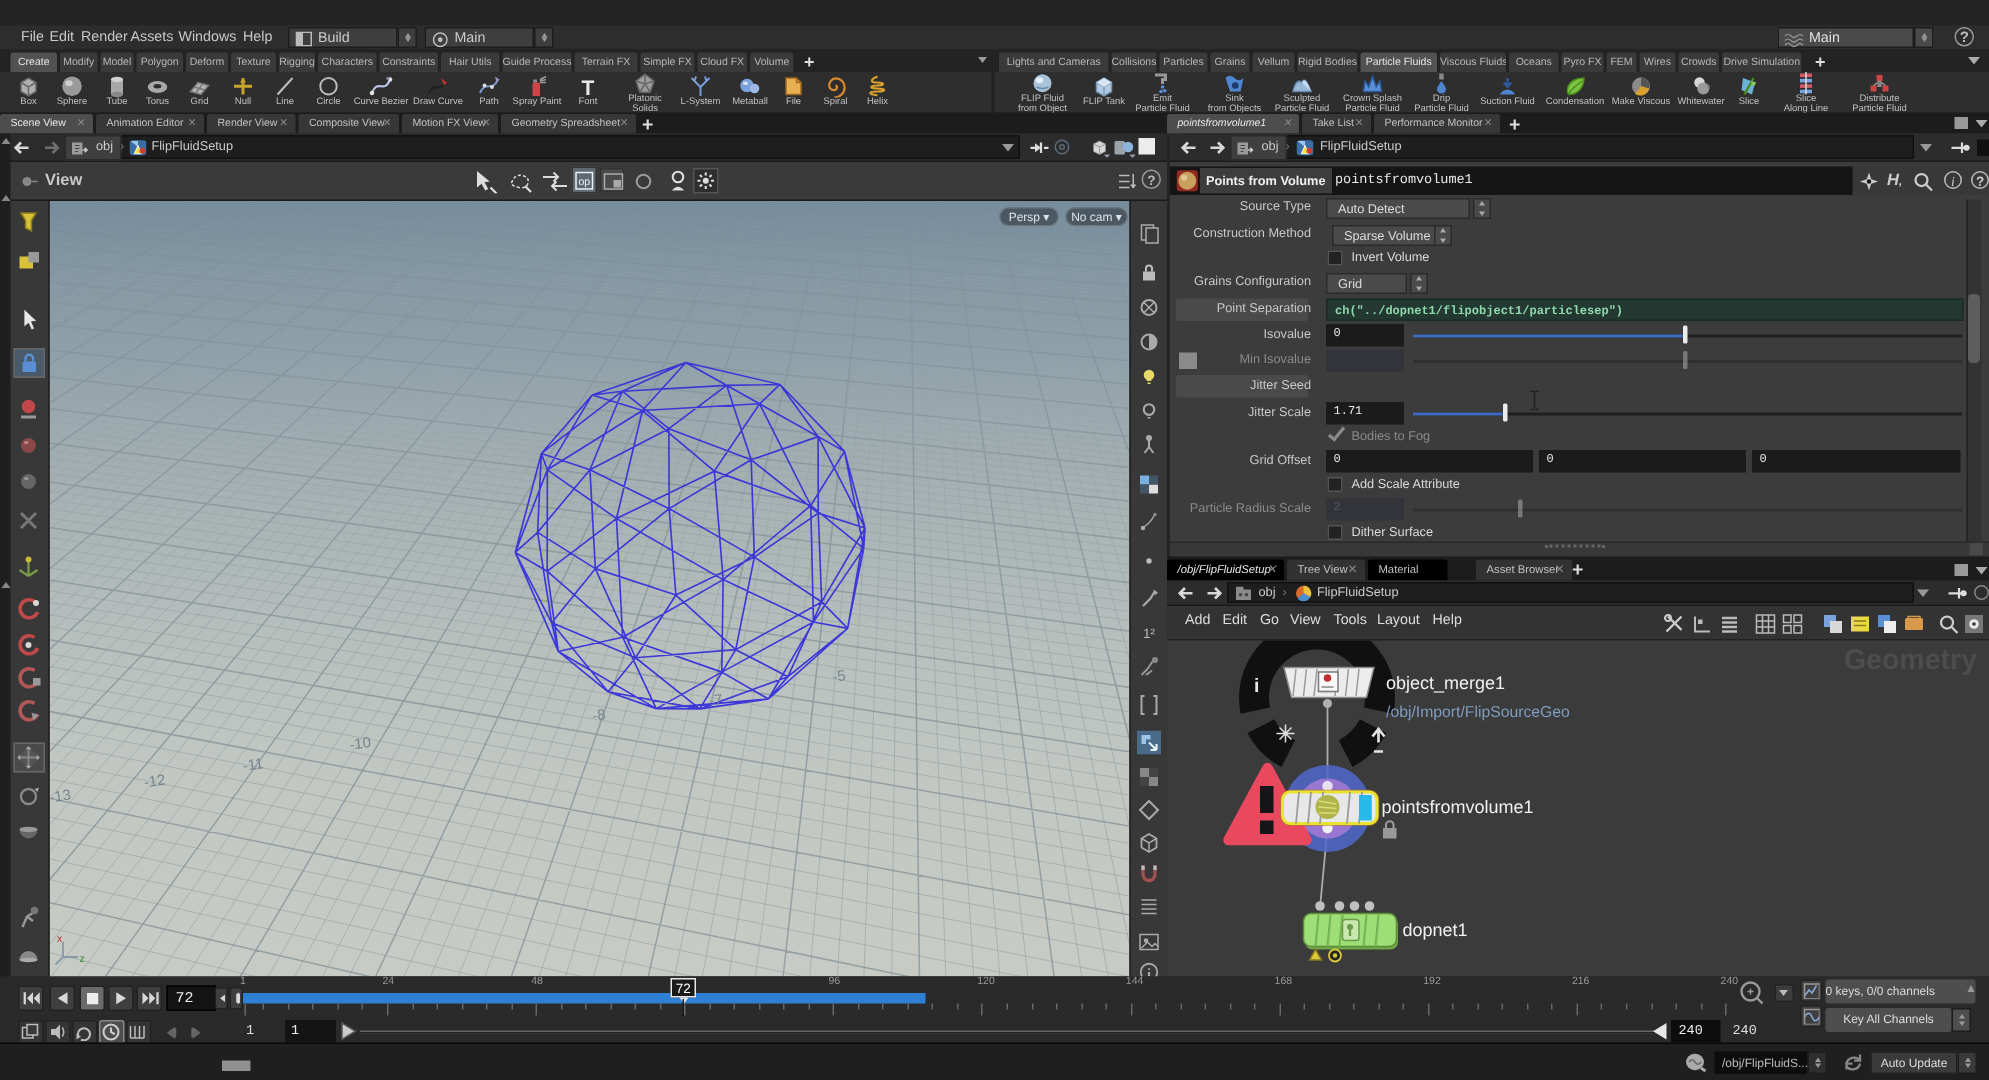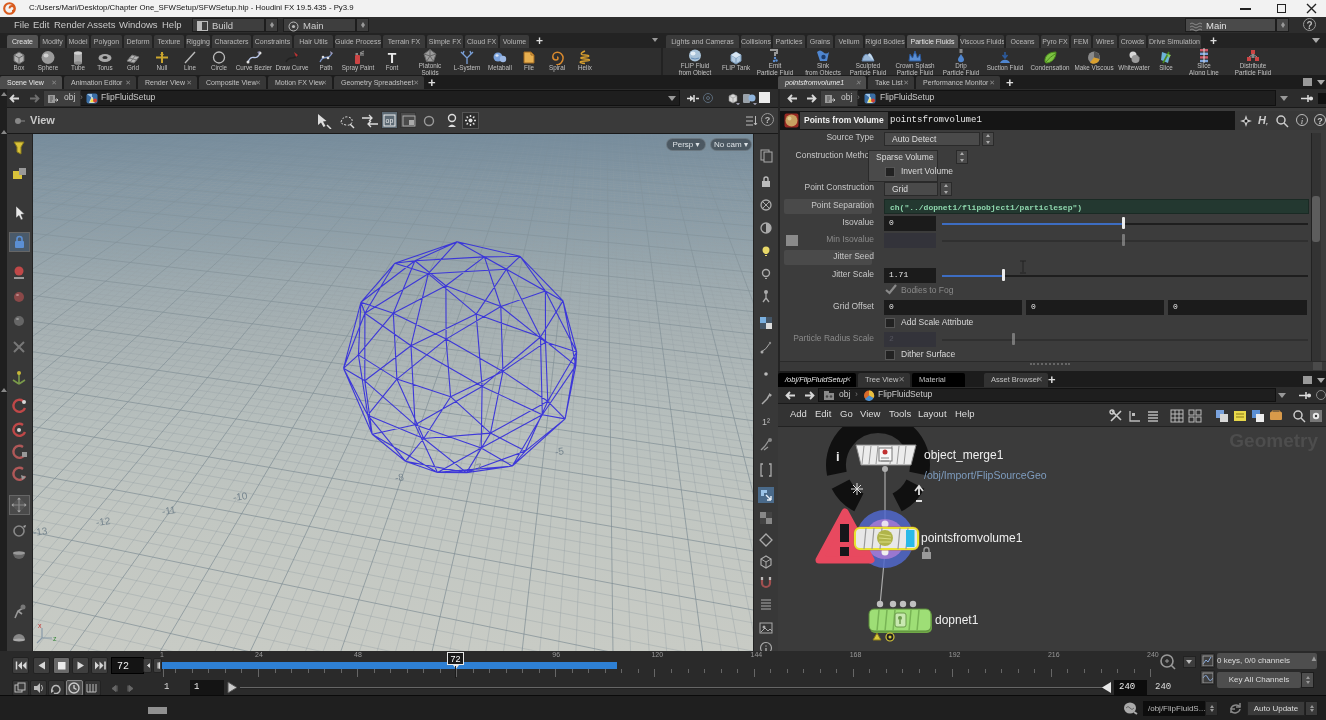--- a/index.html
+++ b/index.html
@@ -48,32 +48,20 @@
 .netmenu-item{position:absolute;color:#ddd;font-size:9.5px;}
 
 #timeline{left:0;top:651px;width:1326px;height:44px;background:#2a2a2a;}
 #bottombar{left:0;top:695px;width:1326px;height:25px;background:#1f1f1f;border-top:1px solid #0a0a0a;}
 .tbtn{position:absolute;width:16px;height:16px;background:#3d3d3d;border:1px solid #222;border-radius:2px;}
 .tick{position:absolute;width:1px;background:#666;}
 .tlabel{position:absolute;color:#999;font-size:7px;}
 </style></head>
 <body>
 <div id="app">
-<div class="abs" id="titlebar">
-<svg class="abs" style="left:3px;top:2px" width="13" height="13" viewBox="0 0 13 13">
-        <circle cx="6.5" cy="6.5" r="5.3" fill="none" stroke="#d95b1e" stroke-width="2.1"></circle>
-        <path d="M6.5 6.5 a2.5 2.5 0 1 1 2.5 2.5" fill="none" stroke="#d95b1e" stroke-width="1.8"></path>
-      </svg>
-<div class="abs tx" style="left:29px;top:3px;font-size:7.8px">C:/Users/Mari/Desktop/Chapter One_SFWSetup/SFWSetup.hip - Houdini FX 19.5.435 - Py3.9</div>
-<div class="abs" style="left:1240px;top:8px;width:11px;height:1.5px;background:#222"></div>
-<div class="abs" style="left:1277px;top:4px;width:9px;height:9px;border:1.5px solid #222"></div>
-<svg class="abs" style="left:1306px;top:3px" width="11" height="11">
-        <path d="M1 1 L10 10 M10 1 L1 10" stroke="#222" stroke-width="1.4"></path>
-      </svg>
-</div>
 <div class="abs" id="menubar">
 <div class="mitem tx" style="left:14px">File</div>
 <div class="mitem tx" style="left:33px">Edit</div>
 <div class="mitem tx" style="left:54px">Render</div>
 <div class="mitem tx" style="left:87px">Assets</div>
 <div class="mitem tx" style="left:119px">Windows</div>
 <div class="mitem tx" style="left:162px">Help</div>
 <div class="ddbox" style="left:192px;top:1px;width:73px">
         <svg style="position:absolute;left:4px;top:2px" width="11" height="10">
           <rect x="0.5" y="0.5" width="10" height="9" fill="none" stroke="#bbb"></rect>
@@ -629,27 +617,27 @@
         </svg>
 <div class="abs" style="left:516px;top:3px;width:12px;height:12px;border:1px solid #bbb;border-radius:50%;color:#ccc;font-size:9px;text-align:center;line-height:12px;font-style:italic;font-family:Liberation Serif">i</div>
 <div class="abs" style="left:534px;top:3px;width:12px;height:12px;border:1px solid #bbb;border-radius:50%;color:#ccc;font-size:9px;text-align:center;line-height:12px;font-weight:bold">?</div>
 </div>
 <div class="prow-label" style="left:0;top:24px;width:94px;color:#c8c8c8">Source Type</div>
 <div class="pdrop" style="left:104px;top:24px;width:96px;height:14px">Auto Detect</div>
 <div class="abs" style="left:202px;top:24px;width:12px;height:14px;background:#4a4a4a;border:1px solid #2a2a2a"></div>
 <div class="abs" style="left:206px;top:26px;width:0;height:0;border-left:2.5px solid transparent;border-right:2.5px solid transparent;border-bottom:3.5px solid #aaa"></div>
 <div class="abs" style="left:206px;top:33px;width:0;height:0;border-left:2.5px solid transparent;border-right:2.5px solid transparent;border-top:3.5px solid #aaa"></div>
 <div class="prow-label" style="left:0;top:42px;width:94px;color:#c8c8c8">Construction Method</div>
-<div class="pdrop" style="left:88px;top:42px;width:70px;height:32px">Sparse Volume</div>
+<div class="pdrop" style="left:108px;top:42px;width:70px;height:14px">Sparse Volume</div>
 <div class="abs" style="left:176px;top:42px;width:12px;height:14px;background:#4a4a4a;border:1px solid #2a2a2a"></div>
 <div class="abs" style="left:180px;top:44px;width:0;height:0;border-left:2.5px solid transparent;border-right:2.5px solid transparent;border-bottom:3.5px solid #aaa"></div>
 <div class="abs" style="left:180px;top:51px;width:0;height:0;border-left:2.5px solid transparent;border-right:2.5px solid transparent;border-top:3.5px solid #aaa"></div>
 <div class="chk" style="left:105px;top:59px"></div>
 <div class="abs tx" style="left:121px;top:58px;font-size:8.5px;color:#dadada">Invert Volume</div>
-<div class="prow-label" style="left:0;top:74px;width:94px;color:#c8c8c8">Point Construction</div>
+<div class="prow-label" style="left:0;top:74px;width:94px;color:#c8c8c8">Grains Configuration</div>
 <div class="pdrop" style="left:104px;top:74px;width:54px;height:14px">Grid</div>
 <div class="abs" style="left:160px;top:74px;width:12px;height:14px;background:#4a4a4a;border:1px solid #2a2a2a"></div>
 <div class="abs" style="left:164px;top:76px;width:0;height:0;border-left:2.5px solid transparent;border-right:2.5px solid transparent;border-bottom:3.5px solid #aaa"></div>
 <div class="abs" style="left:164px;top:83px;width:0;height:0;border-left:2.5px solid transparent;border-right:2.5px solid transparent;border-top:3.5px solid #aaa"></div>
 <div class="abs" style="left:4px;top:91px;width:88px;height:15px;background:#4a4a4a;border-radius:2px"></div>
 <div class="prow-label" style="left:0;top:92px;width:94px;color:#c8c8c8">Point Separation</div>
 <div class="abs mono tx" style="left:104px;top:91px;width:425px;height:15px;background:#233830;border:1px solid #1a2a24;color:#8fd8ae;font-size:8px;font-weight:bold;padding:3px 0 0 5px">ch("../dopnet1/flipobject1/particlesep")</div>
 <div class="prow-label" style="left:0;top:109px;width:94px;color:#c8c8c8">Isovalue</div>
 <div class="pfield tx" style="left:104px;top:108px;width:52px;height:15px;background:#1b1b1b;color:#e8e8e8">0</div>
 <div class="sltrack" style="left:162px;top:115px;width:366px"></div>

